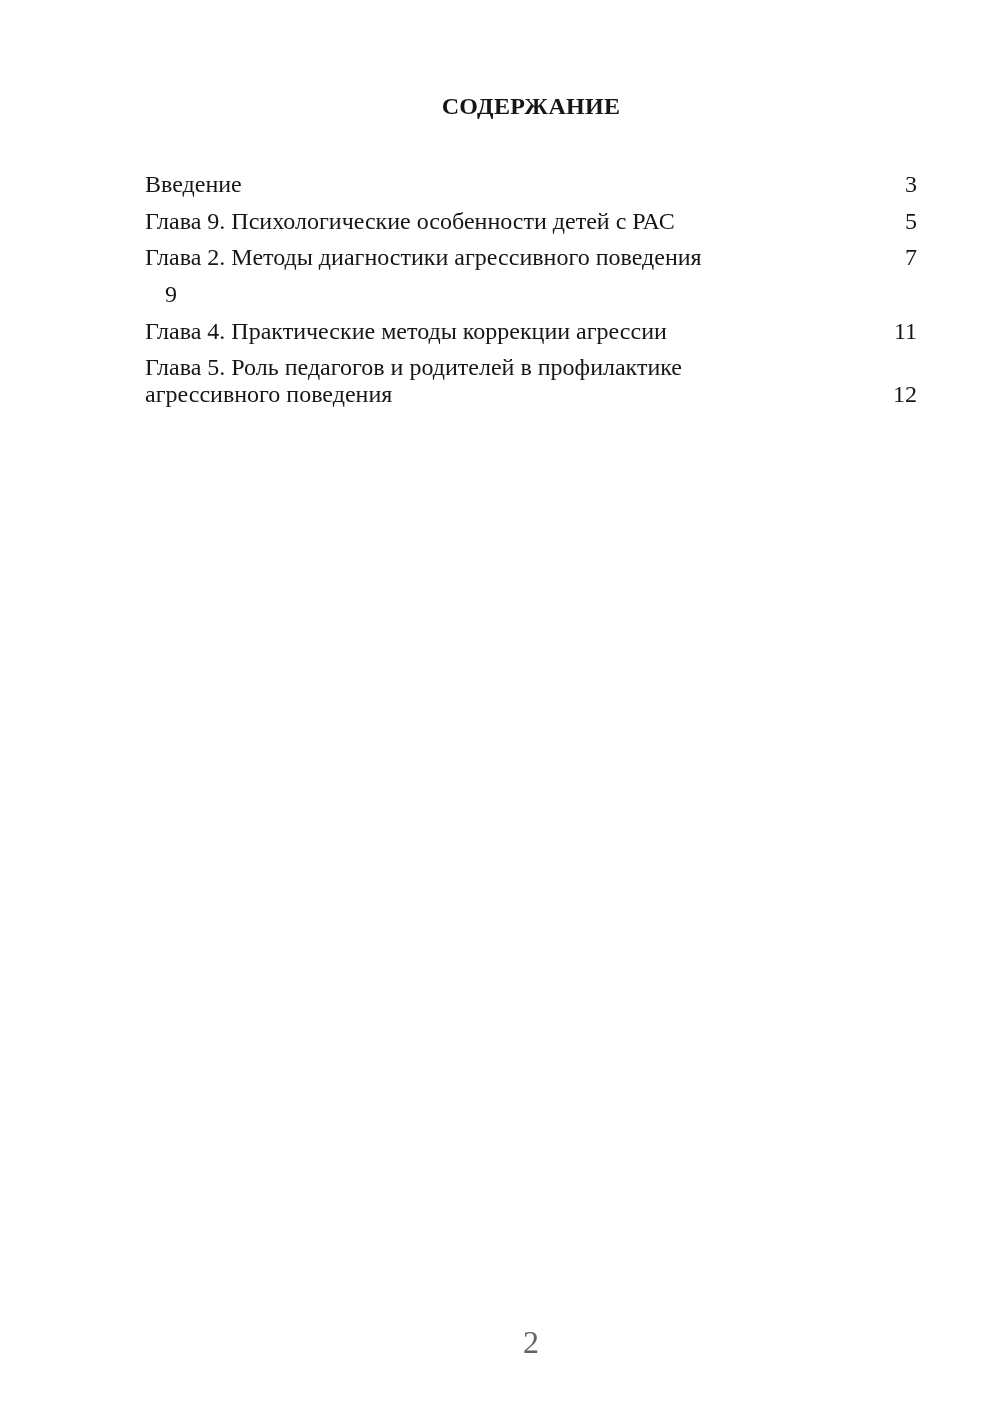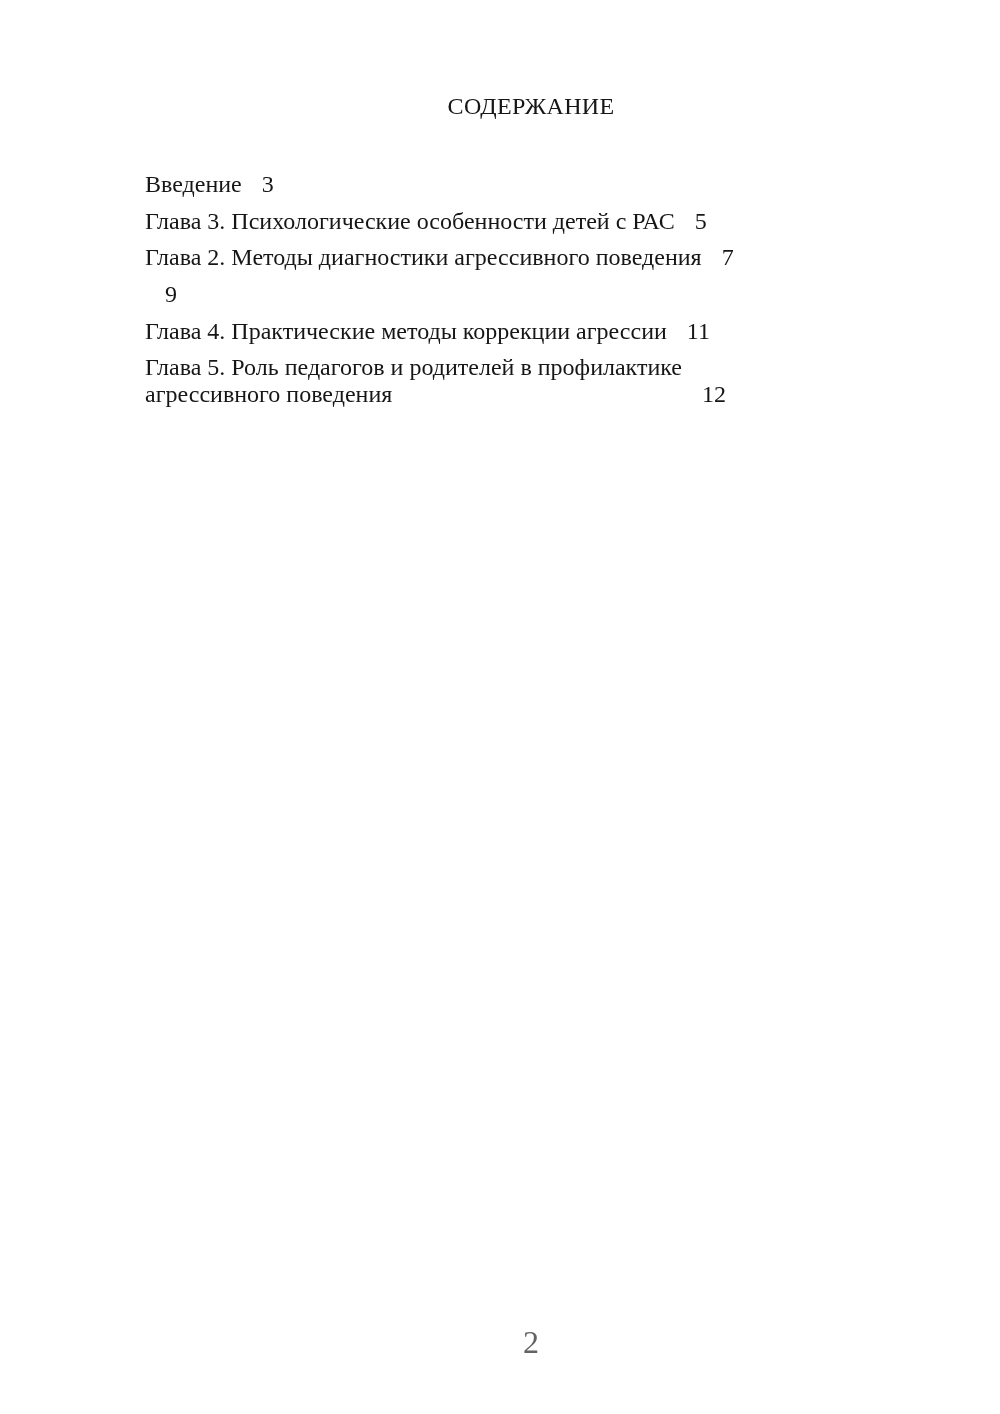--- a/index.html
+++ b/index.html
@@ -17,32 +17,32 @@
     overflow: hidden;
   }
   .doc-title {
     position: absolute;
     top: 93px;
     left: 145px;
     width: 772px;
     text-align: center;
     font-size: 24px;
     line-height: 27px;
-    font-weight: 400;
+    font-weight: 700;
     letter-spacing: 0.3px;
   }
   .toc {
     position: absolute;
     top: 171px;
     left: 145px;
     width: 772px;
   }
   .toc-row {
     display: flex;
-    justify-content: flex-start;
+    justify-content: space-between;
     align-items: flex-end;
     margin-bottom: 9.7px;
   }
   .toc-title {
     font-size: 24px;
     line-height: 27px;
     max-width: 660px;
   }
   .toc-page {
     font-size: 24px;
@@ -68,21 +68,21 @@
 <div class="page">
 
   <div class="doc-title">СОДЕРЖАНИЕ</div>
 
   <div class="toc">
       <div class="toc-row">
         <div class="toc-title">Введение</div>
         <div class="toc-page">3</div>
       </div>
       <div class="toc-row">
-        <div class="toc-title">Глава 3. Психологические особенности детей с РАС</div>
+        <div class="toc-title">Глава 9. Психологические особенности детей с РАС</div>
         <div class="toc-page">5</div>
       </div>
       <div class="toc-row">
         <div class="toc-title">Глава 2. Методы диагностики агрессивного поведения</div>
         <div class="toc-page">7</div>
       </div>
       <div class="toc-row">
         <div class="toc-page">9</div>
       </div>
       <div class="toc-row">

